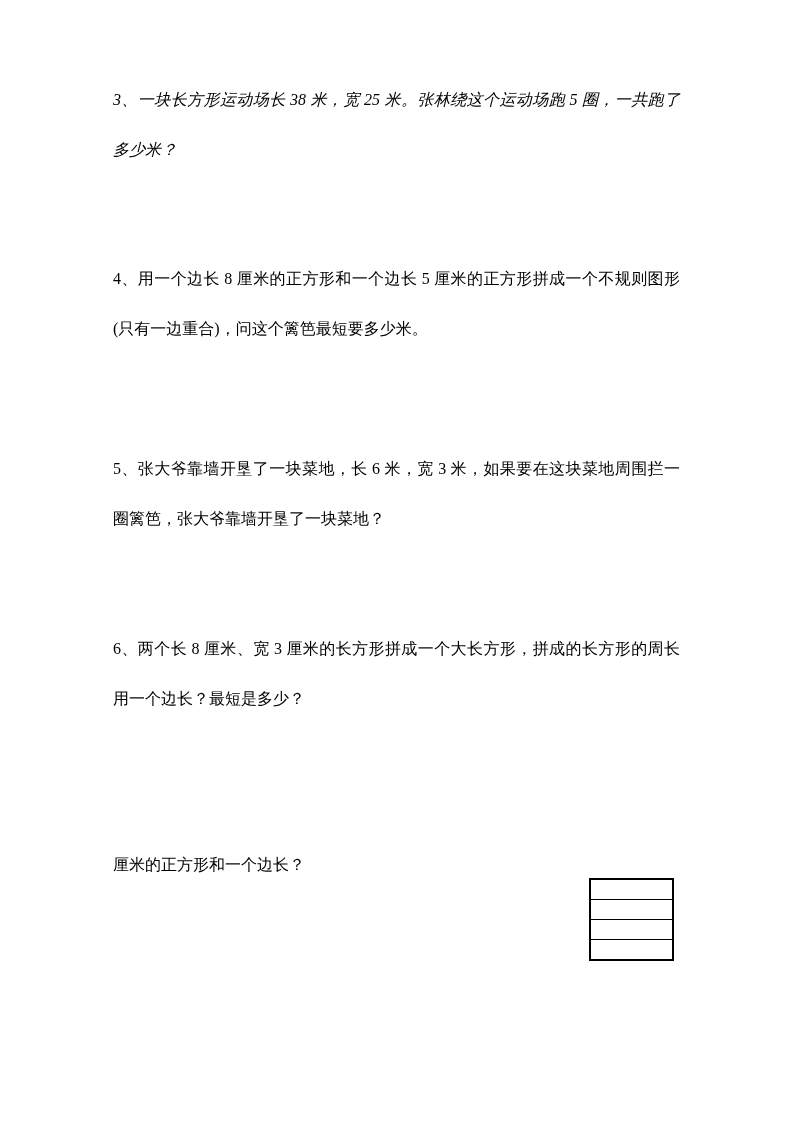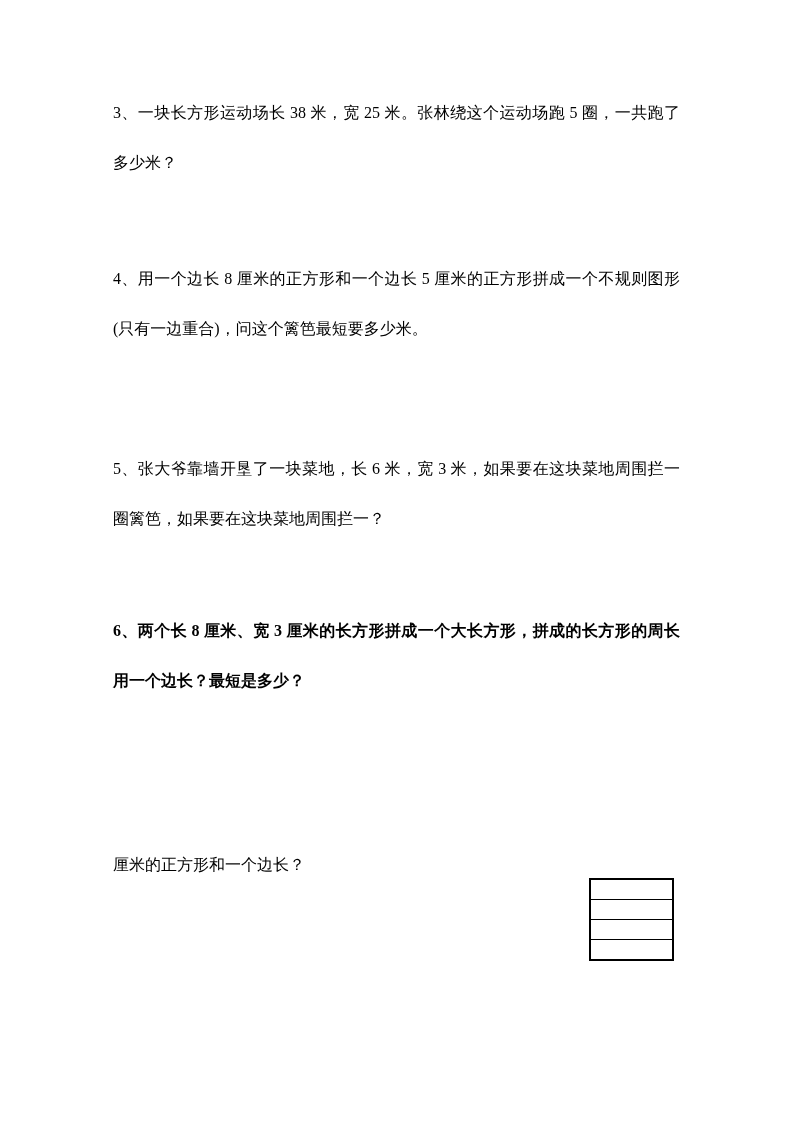--- a/index.html
+++ b/index.html
@@ -27,24 +27,24 @@
   .line {
     height: 50px;
     white-space: nowrap;
     text-align: left;
   }
   .line.fill {
     white-space: normal;
     text-align: justify;
     text-align-last: justify;
   }
-  .p3 { top: 88px; }
+  .p3 { top: 75px; font-style: italic; }
   .p4 { top: 254px; }
   .p5 { top: 444px; }
-  .p6 { top: 606px; font-weight: bold; }
+  .p6 { top: 624px; }
   .p7 { top: 840px; }
   .answer-table {
     position: absolute;
     left: 589px;
     top: 878px;
     width: 85px;
     height: 83px;
     box-sizing: border-box;
     border: 2px solid #000000;
     display: flex;
@@ -69,21 +69,21 @@
     <div class="line">多少米？</div>
   </div>
 
   <div class="problem p4">
     <div class="line fill">4、用一个边长 8 厘米的正方形和一个边长 5 厘米的正方形拼成一个不规则图形</div>
     <div class="line">(只有一边重合)，问这个篱笆最短要多少米。</div>
   </div>
 
   <div class="problem p5">
     <div class="line fill">5、张大爷靠墙开垦了一块菜地，长 6 米，宽 3 米，如果要在这块菜地周围拦一</div>
-    <div class="line">圈篱笆，如果要在这块菜地周围拦一？</div>
+    <div class="line">圈篱笆，张大爷靠墙开垦了一块菜地？</div>
   </div>
 
   <div class="problem p6">
     <div class="line fill">6、两个长 8 厘米、宽 3 厘米的长方形拼成一个大长方形，拼成的长方形的周长</div>
     <div class="line">用一个边长？最短是多少？</div>
   </div>
 
   <div class="problem p7">
     <div class="line">厘米的正方形和一个边长？</div>
   </div>

